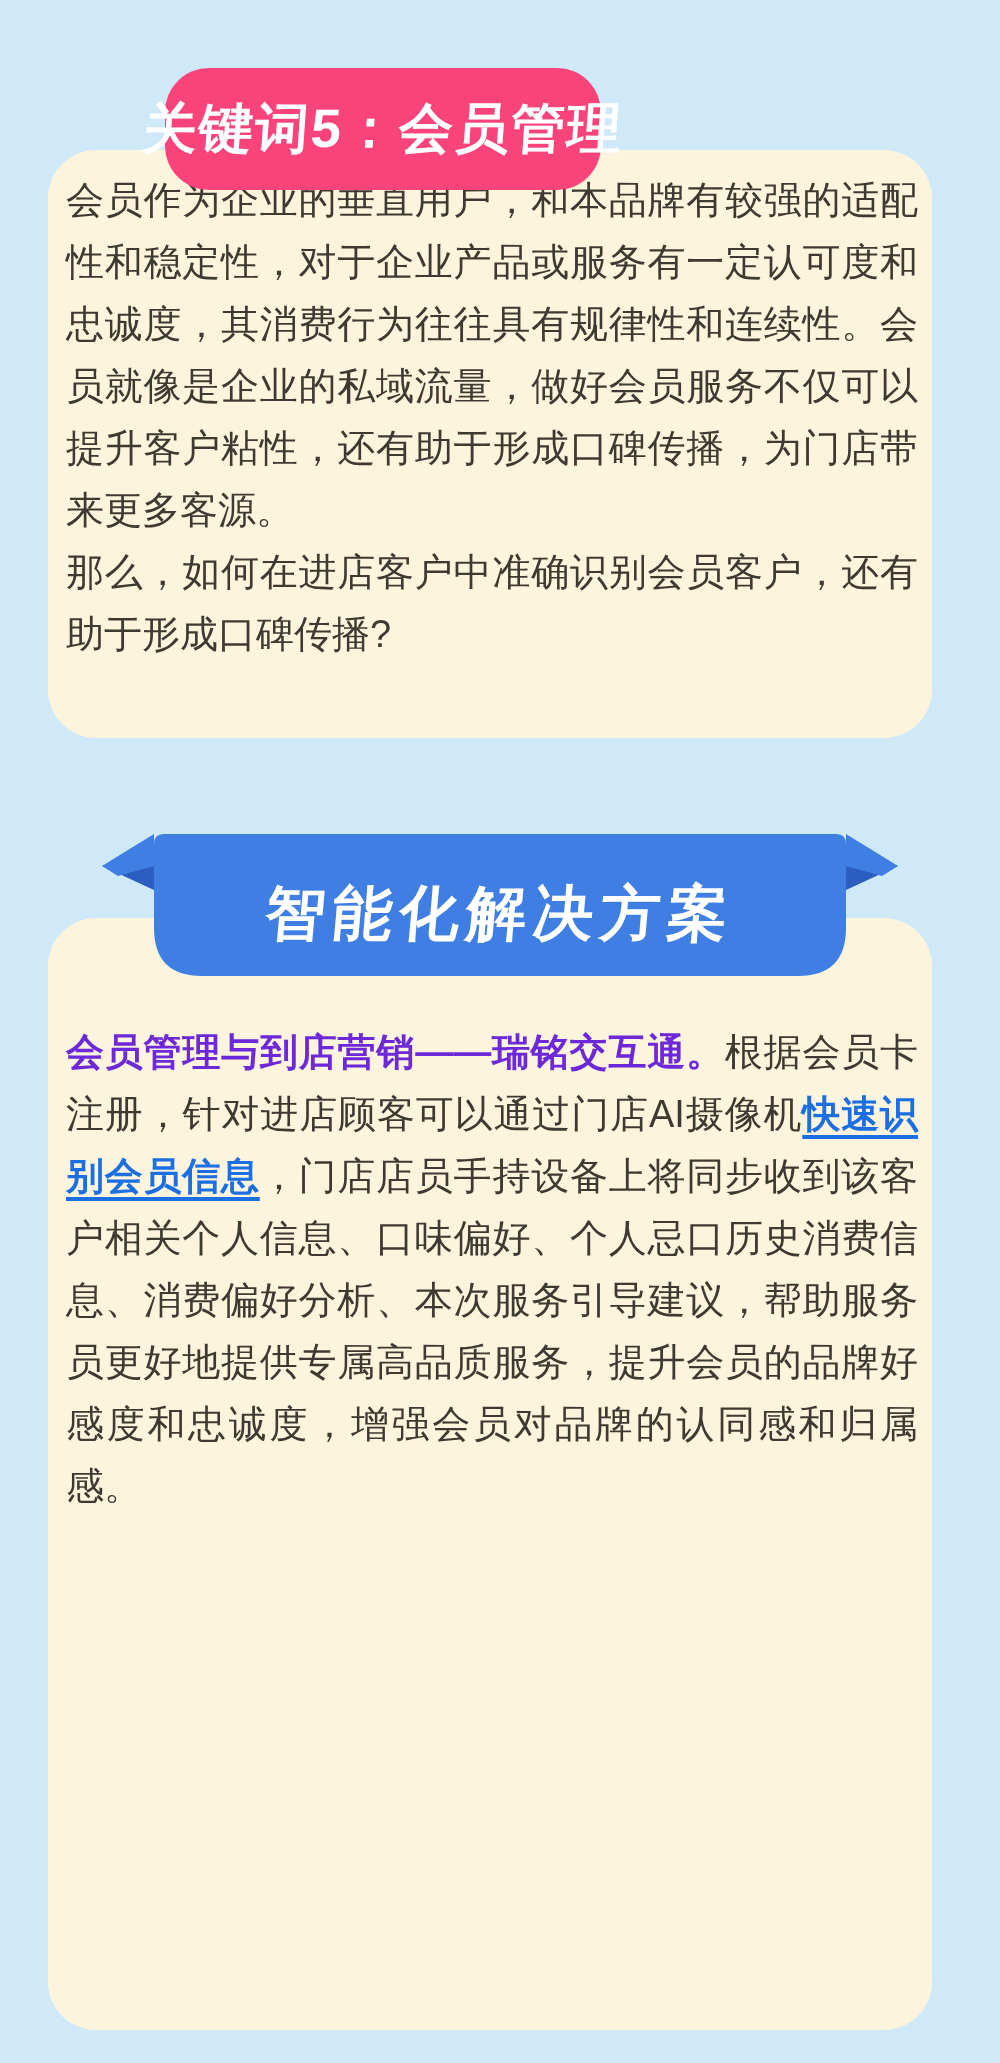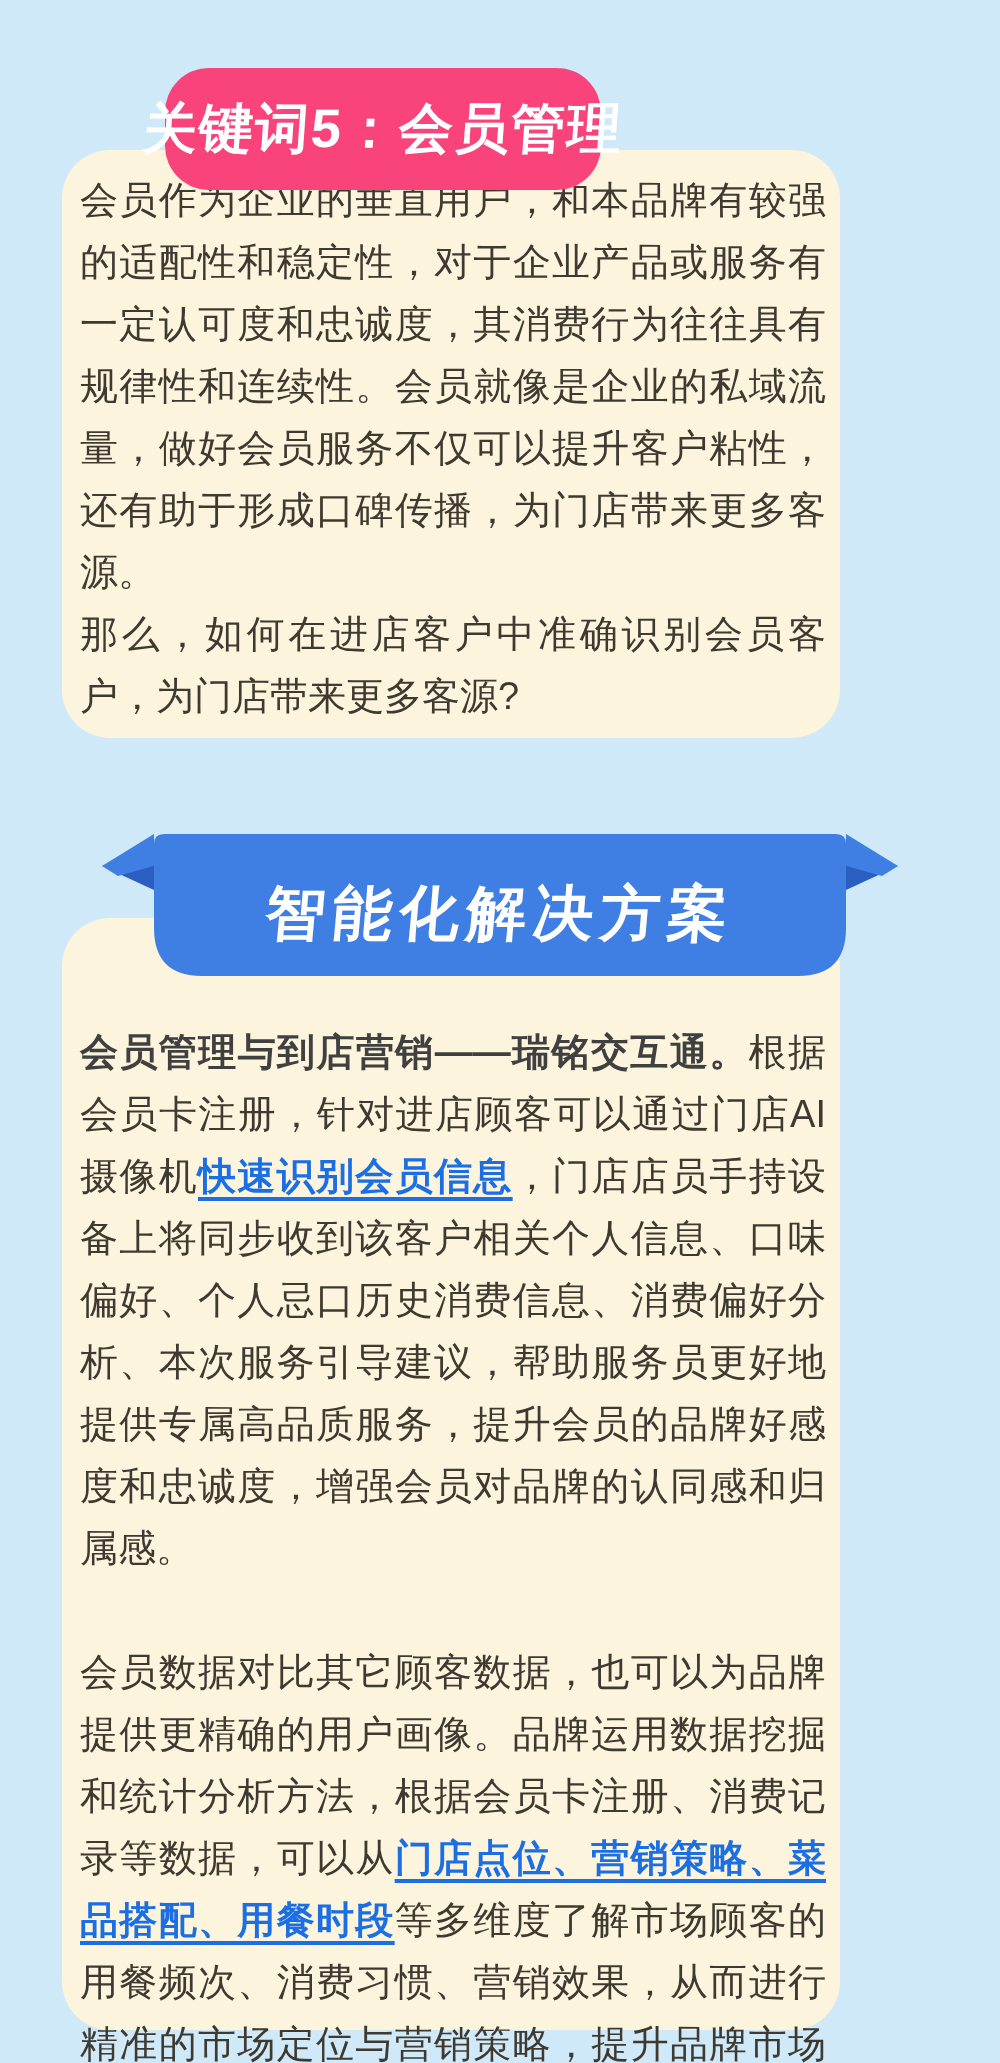--- a/index.html
+++ b/index.html
@@ -6,22 +6,22 @@
   .page{
     position:relative;
     width:1000px;
     height:2063px;
     background:#cfe9f8;
     overflow:hidden;
     font-family:"Liberation Sans","DejaVu Sans",sans-serif;
   }
   .card{
     position:absolute;
-    left:62px;
-    width:778px;
+    left:48px;
+    width:884px;
     background:#fcf4dc;
     border-radius:48px;
     box-sizing:border-box;
   }
   .card1{ top:150px; height:588px; }
   .card2{ top:918px; height:1112px; }
 
   .keyword-badge{
     position:absolute;
     left:165px; top:68px;
@@ -48,21 +48,21 @@
     line-height:62px;
     text-align:justify;
     text-justify:inter-character;
   }
   .card1 .body-text{ top:19px; }
   .card2 .body-text{ top:103px; }
   .body-text p{ margin:0; }
   .card2 .body-text p + p{ margin-top:62px; }
 
   .blue-bold{
-    color:#404040;
+    color:#6d28d9;
     font-weight:bold;
   }
   .blue-underline{
     color:#1b6fe3;
     font-weight:bold;
     text-decoration:underline;
     text-decoration-thickness:4px;
     text-underline-offset:8px;
   }
 
@@ -90,35 +90,34 @@
 
 <div class="page">
 
   <div class="keyword-badge">
     <span class="badge-text">关键词5：会员管理</span>
   </div>
 
   <div class="card card1">
     <div class="body-text">
       <p>会员作为企业的垂直用户，和本品牌有较强的适配性和稳定性，对于企业产品或服务有一定认可度和忠诚度，其消费行为往往具有规律性和连续性。会员就像是企业的私域流量，做好会员服务不仅可以提升客户粘性，还有助于形成口碑传播，为门店带来更多客源。</p>
-      <p>那么，如何在进店客户中准确识别会员客户，为门店带来更多客源?</p>
+      <p>那么，如何在进店客户中准确识别会员客户，还有助于形成口碑传播?</p>
     </div>
   </div>
 
   <div class="ribbon">
     <svg width="808" height="150" viewBox="0 0 808 150">
       <polygon points="6,36 58,22 58,60" fill="#2b5ec0"></polygon>
       <polygon points="802,36 750,22 750,60" fill="#2b5ec0"></polygon>
       <polygon points="58,4 6,36 22,46 58,36" fill="#3f7ee2"></polygon>
       <polygon points="750,4 802,36 786,46 750,36" fill="#3f7ee2"></polygon>
       <path d="M68,4 H740 Q750,4 750,14 V98 Q750,146 702,146 H106 Q58,146 58,98 V14 Q58,4 68,4 Z" fill="#3f7ee2"></path>
     </svg>
     <div class="ribbon-title">智能化解决方案</div>
   </div>
 
   <div class="card card2">
     <div class="body-text">
       <p><span class="blue-bold">会员管理与到店营销——瑞铭交互通。</span><span>根据会员卡注册，针对进店顾客可以通过门店AI摄像机</span><span class="blue-underline">快速识别会员信息</span><span>，门店店员手持设备上将同步收到该客户相关个人信息、口味偏好、个人忌口历史消费信息、消费偏好分析、本次服务引导建议，帮助服务员更好地提供专属高品质服务，提升会员的品牌好感度和忠诚度，增强会员对品牌的认同感和归属感。</span></p>
-      <p><span>会员数据对比其它顾客数据，也可以为品牌提供更精确的用户画像。品牌运用数据挖掘和统计分析方法，根据会员卡注册、消费记录等数据，可以从</span><span class="blue-underline">门店点位、营销策略、菜品搭配、用餐时段</span><span>等多维度了解市场顾客的用餐频次、消费习惯、营销效果，从而进行精准的市场定位与营销策略，提升品牌市场竞争力。</span></p>
     </div>
   </div>
 
 </div>
 
 </body></html>

